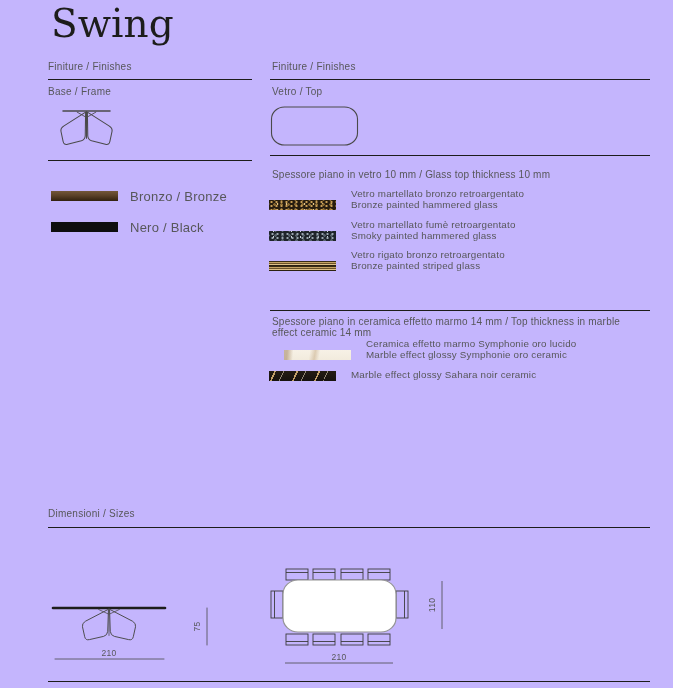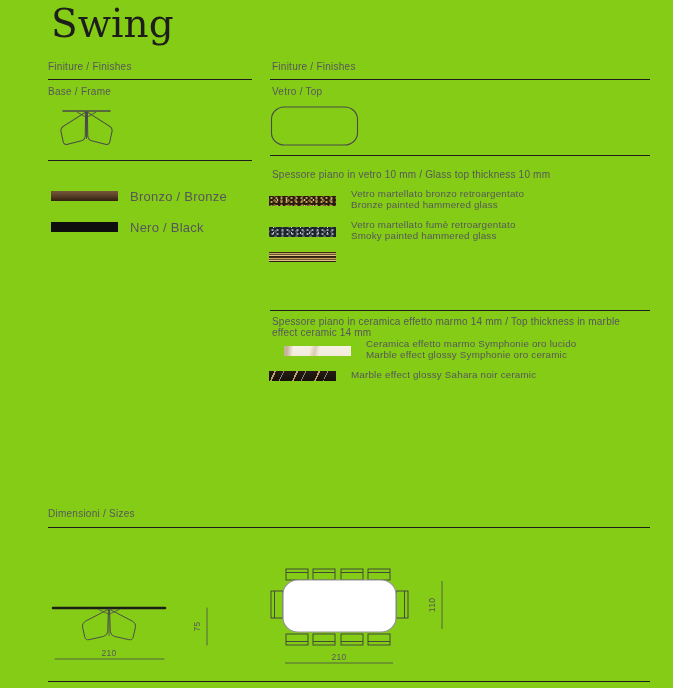--- a/index.html
+++ b/index.html
@@ -1,30 +1,30 @@
 <!DOCTYPE html>
 <html style="--title: #1d1d1b; --text: #57575a; --rule: #1d1d1b; --drawing-stroke: #4a4a4a; --table-outline: #949494; --swatch-bronze: #5b4128; --swatch-black: #0e0e0e; --glass-bronze-base: #271d10; --glass-bronze-fleck: #c79d55; --glass-smoky-base: #1f242a; --glass-smoky-fleck: #9aa6b0; --striped-bronze-light: #c5a263; --striped-bronze-dark: #3a2c16; --striped-smoky-light: #b9bec2; --striped-smoky-dark: #3c3f42; --marble-symphonie-base: #f2ebdd; --marble-symphonie-vein: #cdb896; --marble-sahara-base: #17120e; --marble-sahara-vein: #c3a069;"><head>
 <meta charset="utf-8">
 <style>
   :root{
     --title:#1d1d1b; --text:#57575a; --rule:#1d1d1b; --drawing-stroke:#4a4a4a;
     --table-outline:#949494;
   }
   html,body{margin:0;padding:0;background:#fff;}
-  .page{position:relative;width:673px;height:688px;background:#84cc16;overflow:hidden;
+  .page{position:relative;width:673px;height:688px;background:#c4b5fd;overflow:hidden;
         font-family:"Liberation Sans", sans-serif;color:var(--text);}
   .title{position:absolute;left:51px;top:1px;font-family:"DejaVu Serif", serif;
          font-size:39px;line-height:46px;color:var(--title);letter-spacing:0;}
   .lbl{position:absolute;font-size:10px;color:var(--text);letter-spacing:.25px;white-space:nowrap;}
   .rule{position:absolute;height:0;border-top:1px solid var(--rule);}
   .frow{position:absolute;display:flex;}
   .frow .swatch{width:67px;height:10px;flex:0 0 67px;}
   .frow.single{align-items:center;height:12px;}
   .frow.single .flabel{margin-left:12px;font-size:13px;letter-spacing:.25px;white-space:nowrap;}
-  .frow.double{align-items:center;}
+  .frow.double{align-items:flex-end;}
   .frow.double .swatch{margin-top:2px;}
   .frow.double .flabel{margin-left:15px;font-size:9.8px;line-height:10.6px;letter-spacing:.2px;white-space:nowrap;}
   .heading2{position:absolute;font-size:10px;line-height:10.6px;letter-spacing:.2px;color:var(--text);}
   
   .tex-bronze{background:linear-gradient(180deg,#74573a 0,var(--swatch-bronze,#5b4128) 45%,#32210f 100%);}
   .tex-black{background:var(--swatch-black,#0e0e0e);}
   .tex-hammered-bronze{
     background-color:var(--glass-bronze-base,#271d10);
     background-image:
       radial-gradient(circle,var(--glass-bronze-fleck,#c79d55) 0 .8px,transparent 1.4px),
@@ -110,20 +110,24 @@
   </div>
   <div class="frow double" style="left:269px;top:220px">
     <div class="swatch tex-hammered-smoky"></div>
     <div class="flabel">
       <div>Vetro martellato fumè retroargentato</div>
       <div>Smoky painted hammered glass</div>
     </div>
   </div>
   <div class="frow double" style="left:269px;top:250px">
     <div class="swatch tex-striped-bronze"></div>
+    <div class="flabel">
+      <div>Vetro rigato bronzo retroargentato</div>
+      <div>Bronze painted striped glass</div>
+    </div>
   </div>
 
   <div class="rule" style="left:270px;top:310px;width:380px"></div>
 
   <div class="heading2" style="left:272px;top:317px;width:372px;white-space:normal">Spessore piano in ceramica effetto marmo 14 mm / Top thickness in marble effect ceramic 14 mm</div>
 
   <div class="frow double" style="left:284px;top:339px">
     <div class="swatch tex-marble-symphonie"></div>
     <div class="flabel">
       <div>Ceramica effetto marmo Symphonie oro lucido</div>

